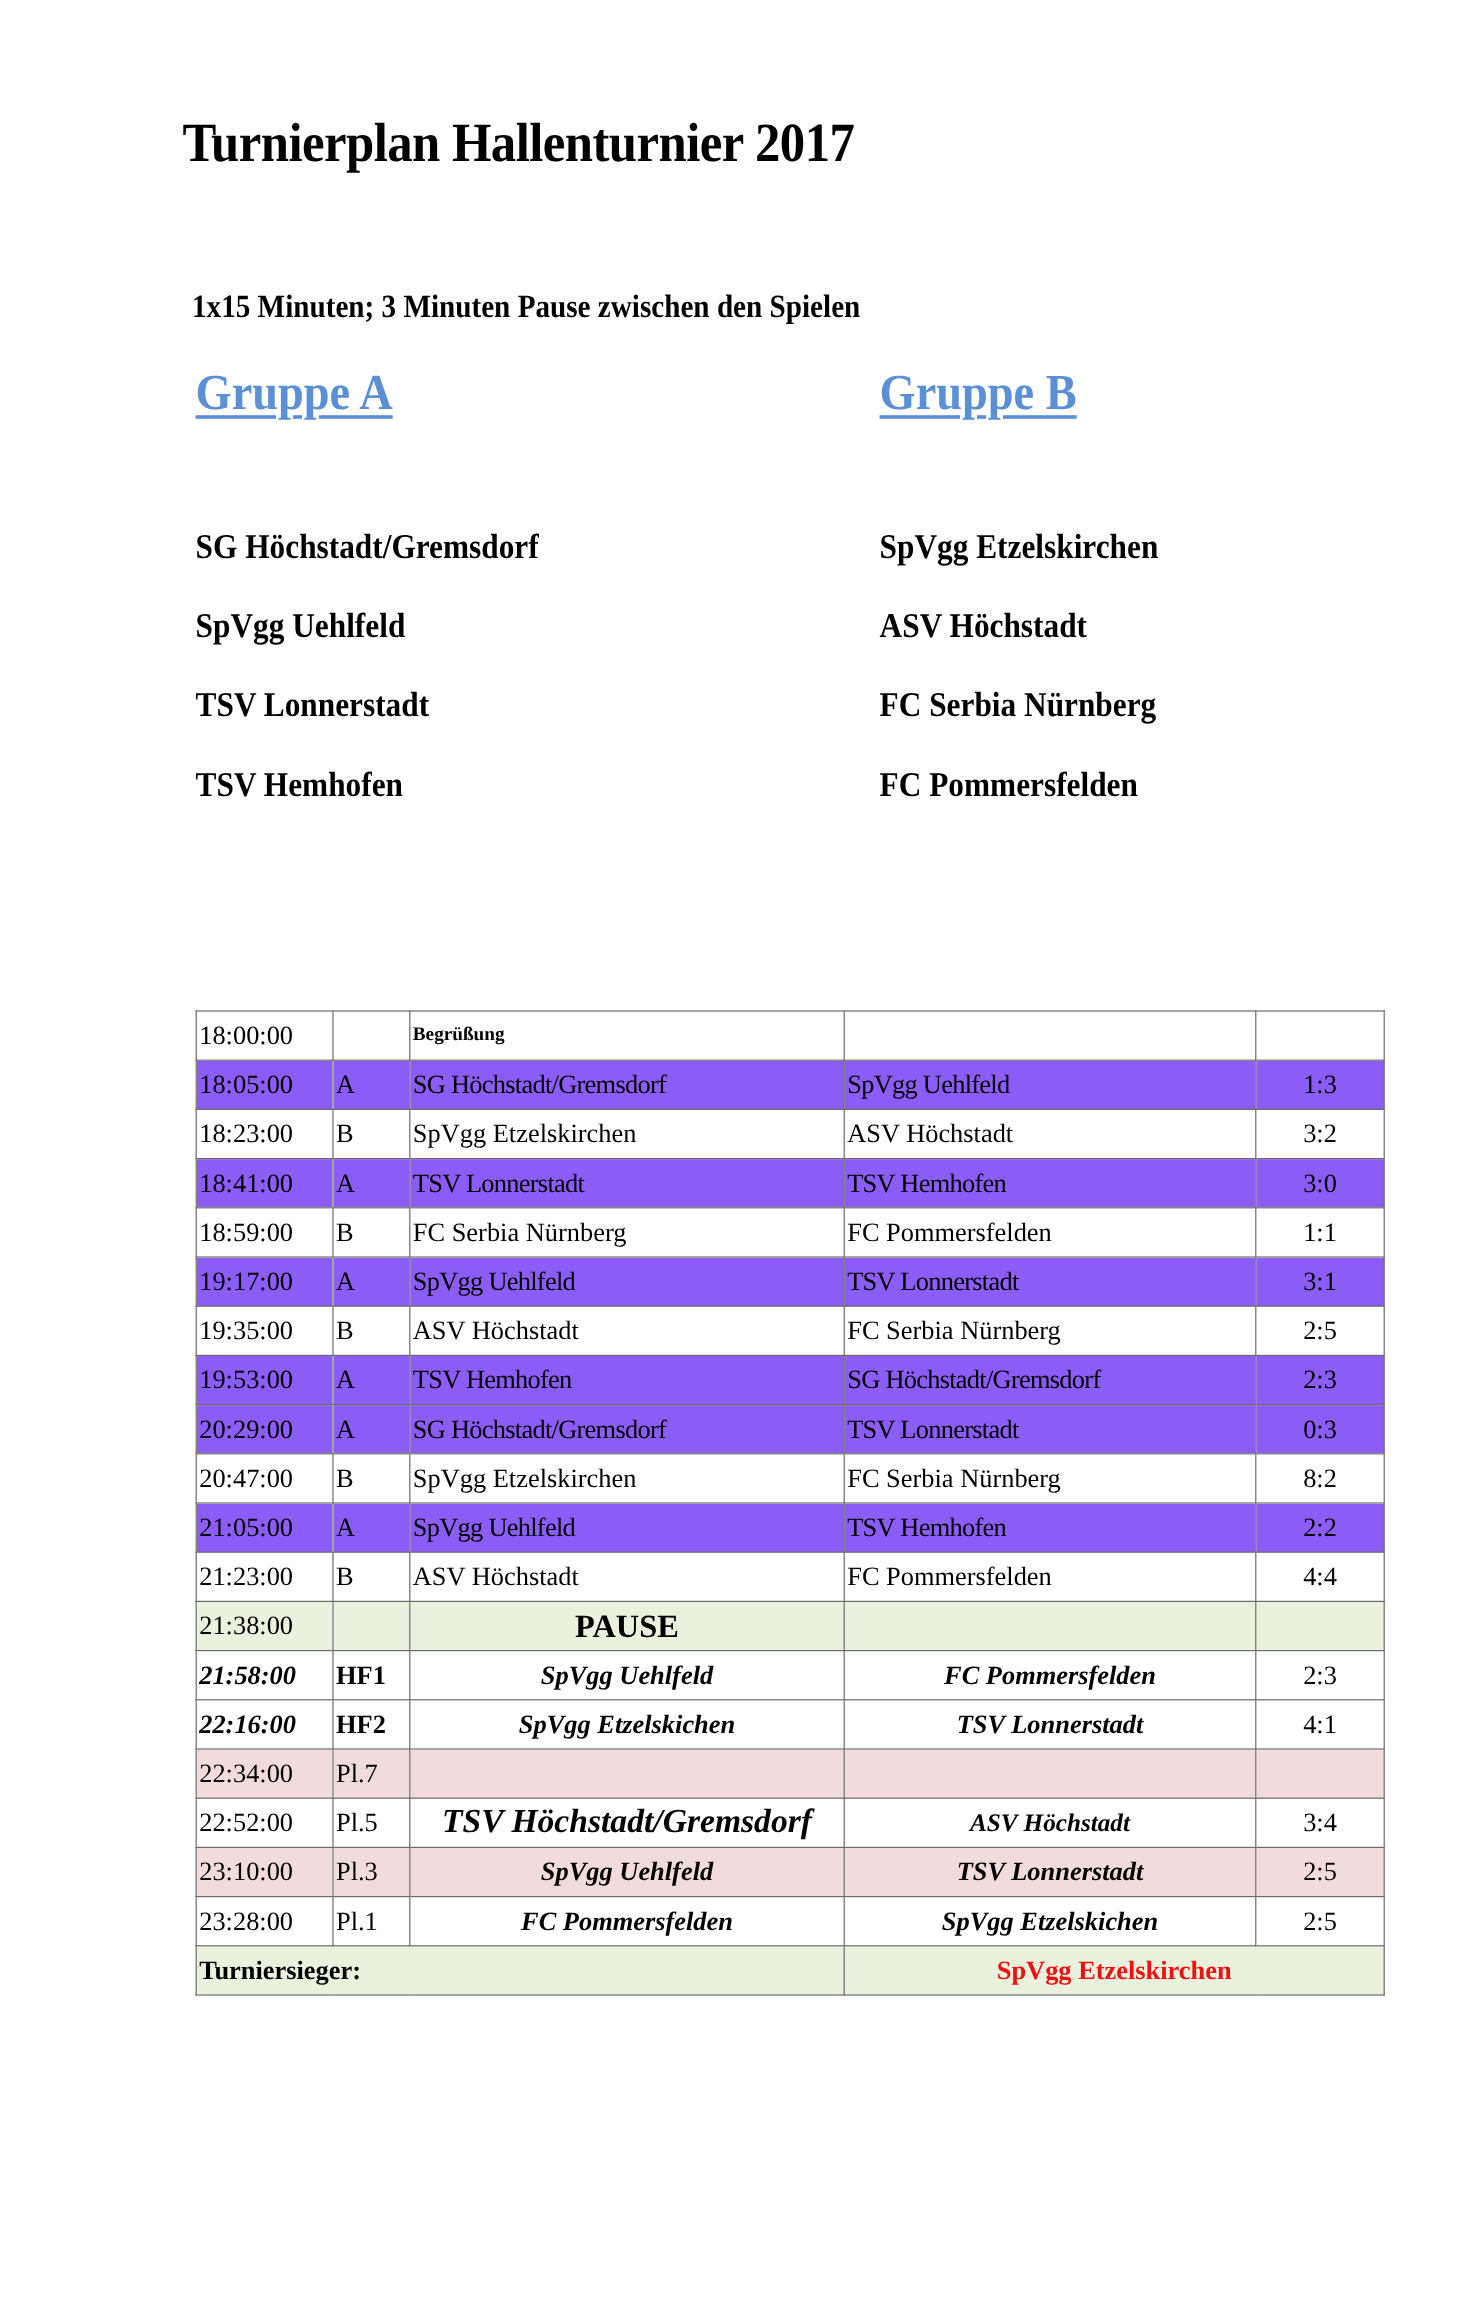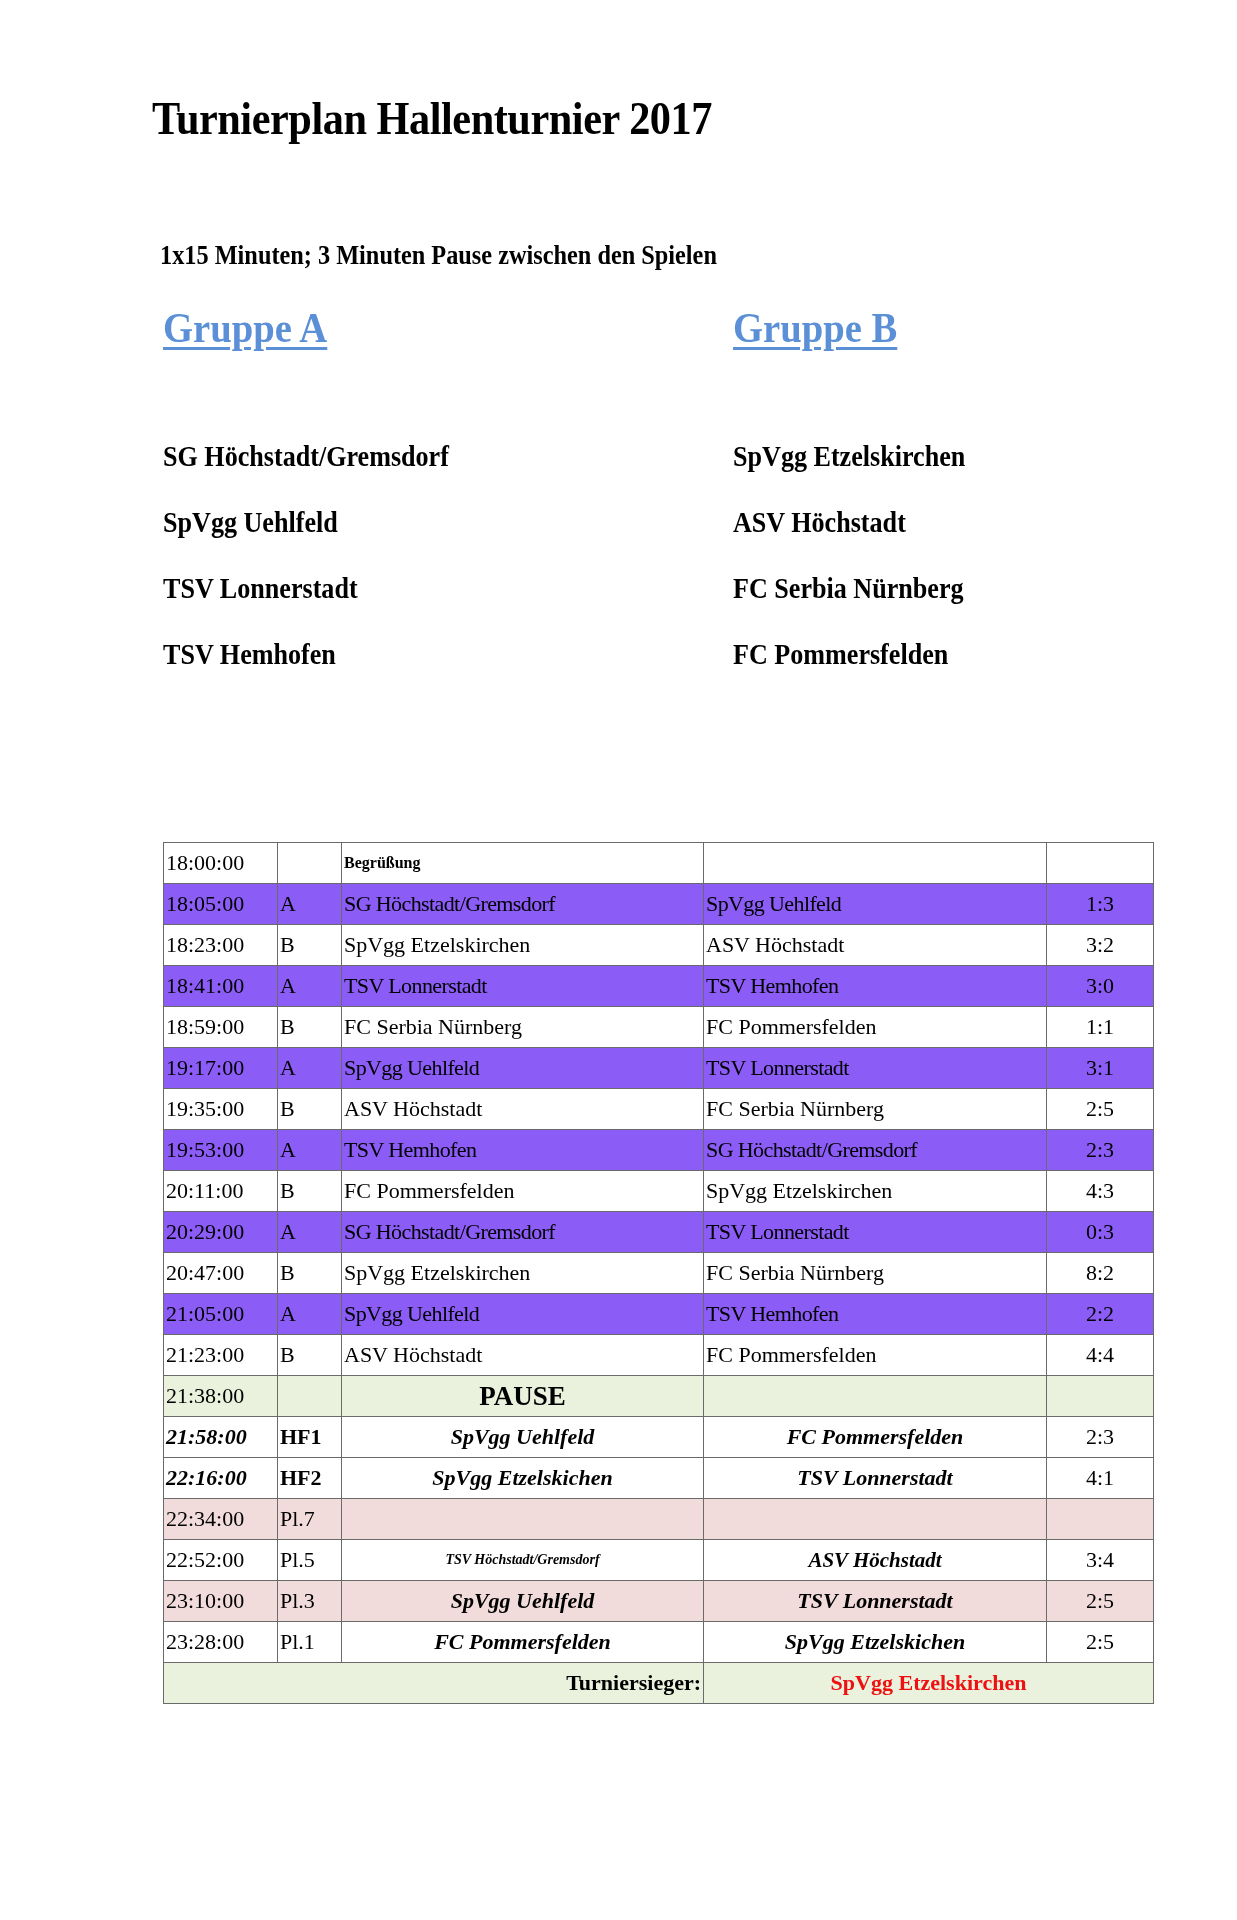--- a/index.html
+++ b/index.html
@@ -51,21 +51,21 @@
   .row-pink td { background: #f2dcdb; }
   .row-white td { background: #ffffff; margin-left: 16px; }
   td.team-small { font-size: 21px; letter-spacing: -0.6px; }
   td.team-large { font-size: 24px; }
   td.score { text-align: center; font-size: 24px; vertical-align: top; padding-top: 2px; }
   td.bold { font-weight: bold; }
   td.center { text-align: center; }
   td.ko { font-weight: bold; font-style: italic; text-align: center; font-size: 23px; }
   td.ko-time { font-weight: bold; font-style: italic; }
   td.ko-grp { font-weight: bold; vertical-align: bottom; padding-bottom: 2px; font-size: 23px; }
-  td.winner-label { text-align: right; font-weight: bold; font-size: 34px; vertical-align: bottom; line-height: 34px; margin-top: 28px; }
+  td.winner-label { text-align: left; font-weight: bold; font-size: 34px; vertical-align: bottom; line-height: 34px; margin-top: 28px; }
   td.winner-name { text-align: center; font-weight: bold; font-size: 34px; color: #ee1111; vertical-align: bottom; line-height: 34px; }
 </style>
 </head>
 <body>
 
 <div class="title">Turnierplan Hallenturnier 2017</div>
 <div class="subtitle">1x15 Minuten; 3 Minuten Pause zwischen den Spielen</div>
 
 <div class="group-head group-a">Gruppe A</div>
 <div class="group-head group-b">Gruppe B</div>
@@ -142,27 +142,20 @@
       <td class="team-large">FC Serbia Nürnberg</td>
       <td class="score">2:5</td>
     </tr>
     <tr class="row-blue">
       <td>19:53:00</td>
       <td>A</td>
       <td class="team-small">TSV Hemhofen</td>
       <td class="team-small">SG Höchstadt/Gremsdorf</td>
       <td class="score">2:3</td>
     </tr>
-    <tr class="row-white">
-      <td>20:11:00</td>
-      <td>B</td>
-      <td class="team-large">FC Pommersfelden</td>
-      <td class="team-large">SpVgg Etzelskirchen</td>
-      <td class="score">4:3</td>
-    </tr>
     <tr class="row-blue">
       <td>20:29:00</td>
       <td>A</td>
       <td class="team-small">SG Höchstadt/Gremsdorf</td>
       <td class="team-small">TSV Lonnerstadt</td>
       <td class="score">0:3</td>
     </tr>
     <tr class="row-white">
       <td>20:47:00</td>
       <td>B</td>
@@ -211,21 +204,21 @@
     <tr class="row-pink">
       <td>22:34:00</td>
       <td>Pl.7</td>
       <td class="ko"></td>
       <td class="ko"></td>
       <td class="score"></td>
     </tr>
     <tr class="row-white">
       <td>22:52:00</td>
       <td>Pl.5</td>
-      <td class="ko" style="font-size:14px">TSV Höchstadt/Gremsdorf</td>
+      <td class="ko" style="font-size:28px">TSV Höchstadt/Gremsdorf</td>
       <td class="ko" style="font-size:21px">ASV Höchstadt</td>
       <td class="score">3:4</td>
     </tr>
     <tr class="row-pink">
       <td>23:10:00</td>
       <td>Pl.3</td>
       <td class="ko">SpVgg Uehlfeld</td>
       <td class="ko">TSV Lonnerstadt</td>
       <td class="score">2:5</td>
     </tr>

